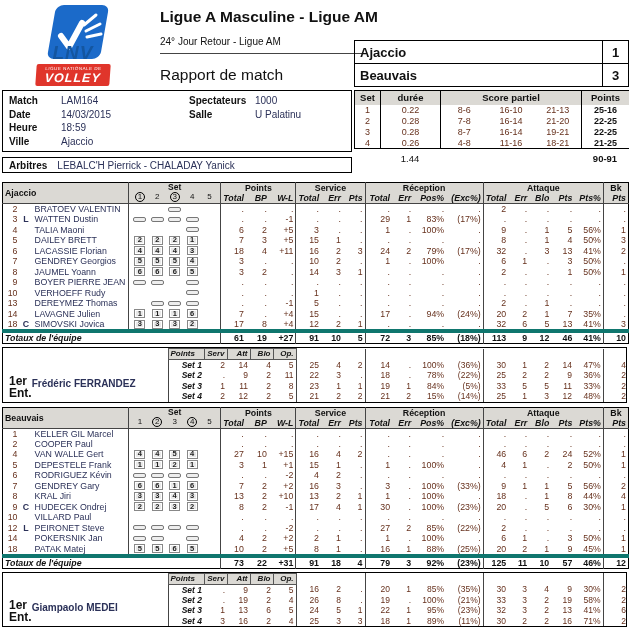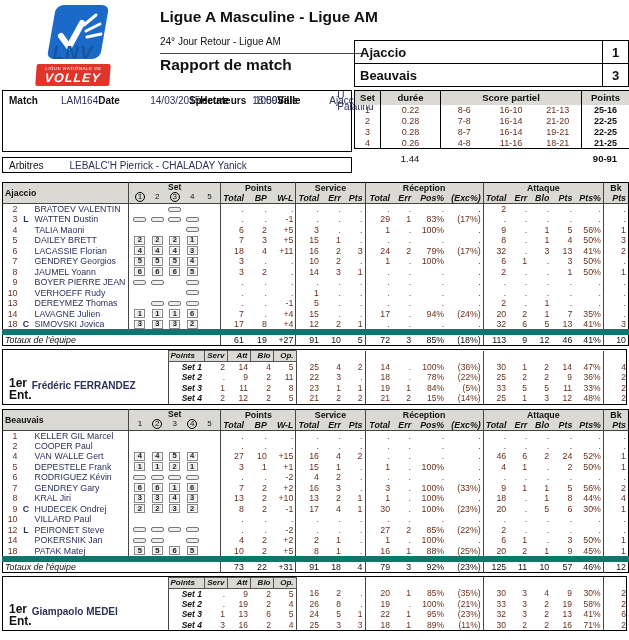--- a/index.html
+++ b/index.html
@@ -13,42 +13,42 @@
 .logo svg{position:absolute;left:0;top:0}
 .logo .lnv-txt{position:absolute;left:0;right:0;bottom:22px;text-align:center;
   font-size:19px;font-weight:bold;font-style:italic;color:#1456a0;letter-spacing:1px}
 .logo .banner{position:absolute;left:2px;right:2px;bottom:0;height:22px;background:#e0352b;
   border-radius:2px;transform:skewX(-4deg);text-align:center;color:#fff}
 .logo .banner .l1{font-size:4.5px;letter-spacing:.5px;padding-top:2px}
 .logo .banner .l2{font-size:12.5px;font-weight:bold;font-style:italic;letter-spacing:1px}
 .titles{position:absolute;left:158px;top:6px;width:210px}
 .league-title{font-size:15.5px;font-weight:bold;white-space:nowrap}
 .round{font-size:10px;margin-top:10px;padding-bottom:6px;border-bottom:1px solid #444;width:205px}
-.report-title{font-size:15.5px;font-weight:bold;margin-top:2px}
+.report-title{font-size:15.5px;font-weight:normal;margin-top:12px}
 .score-box{position:absolute;left:352px;top:38px;width:275px;height:47px;border:1px solid #000}
 .score-row{display:flex;height:22px;align-items:center}
 .score-row + .score-row{border-top:1px solid #000;height:23px}
 .score-team{flex:1;font-size:13px;font-weight:bold;padding-left:5px}
 .score-val{width:26px;border-left:1px solid #000;align-self:stretch;display:flex;
   align-items:center;justify-content:center;font-size:13px;font-weight:bold}
 
 
 .mid{position:relative;height:88px;margin-top:2px}
 .match-box{position:absolute;left:0;top:0;width:350px;height:62px;border:1px solid #000;
   padding:3px 6px;font-size:10px}
 .mi-cols{display:flex}
-.mi-col{display:flex;}
+.mi-col{display:flex;flex-direction:column}
 .mi-col.c1{width:180px}
 .mi-row{display:flex;height:13.5px;align-items:center}
 .mi-label{font-weight:bold;width:52px}
 .mi-label.wide{width:66px}
 .mi-value{color:#2b3158}
 .arb-box{position:absolute;left:0;top:67px;width:350px;height:16px;border:1px solid #000;
   font-size:10px;display:flex;align-items:center;padding:0 6px}
-.arb-label{font-weight:normal;margin-right:26px}
+.arb-label{font-weight:bold;margin-right:10px}
 .arb-value{color:#2b3158}
 .set-box{position:absolute;left:352px;top:0;width:275px}
 .set-tbl{border-collapse:collapse;table-layout:fixed;width:275px;border:1px solid #000}
 .set-tbl th{background:#dbd9d4;font-size:9.5px;height:14px;border-left:1px solid #000}
 .set-tbl th:first-child{border-left:none}
 .set-tbl td{font-size:9px;height:11px;text-align:center;color:#66301c}
 .set-tbl td.bl{border-left:1px solid #000}
 .set-tbl td.pts{font-weight:bold;color:#111}
 .set-tbl td.setn{color:#66301c}
 .set-totals{display:flex;width:275px;margin-top:4px;font-size:9.5px}
@@ -77,21 +77,21 @@
 .p-num{color:#66301c;text-align:right}
 .p-role{font-weight:bold;color:#2b3158;text-align:center}
 .p-name{color:#2b3158}
 .p-val{color:#66301c;text-align:right}
 .slots{display:flex;justify-content:center}
 .slot{width:18px;height:10px;display:flex;align-items:center;justify-content:center}
 .mk-pill{width:13px;height:5px;background:#eee;border:1px solid #777;border-radius:2px}
 .mk-box{width:11px;height:9px;background:#e9e9e9;border:1px solid #888;
   box-shadow:inset 0 0 0 1px #fff;font-size:7.5px;font-weight:bold;color:#222;
   display:flex;align-items:center;justify-content:center}
-.tot-row td{border-top:6px solid #0f766e;font-weight:normal;height:12px}
+.tot-row td{border-top:4px solid #0f766e;font-weight:bold;height:12px}
 .tot-label{font-style:italic;font-size:9.5px}
 .tot-val{text-align:right}
 
 
 .coach-box{margin-top:3px;border:1px solid #000}
 .coach-tbl{border-collapse:collapse;table-layout:fixed;width:625px}
 .coach-tbl td{font-size:8.5px;height:10.5px;line-height:10px;padding:0 2px;
   white-space:nowrap;overflow:hidden}
 .coach-tbl .bar{background:#dbd9d4;font-weight:bold;font-style:italic;font-size:8px;
   border:1px solid #555}

